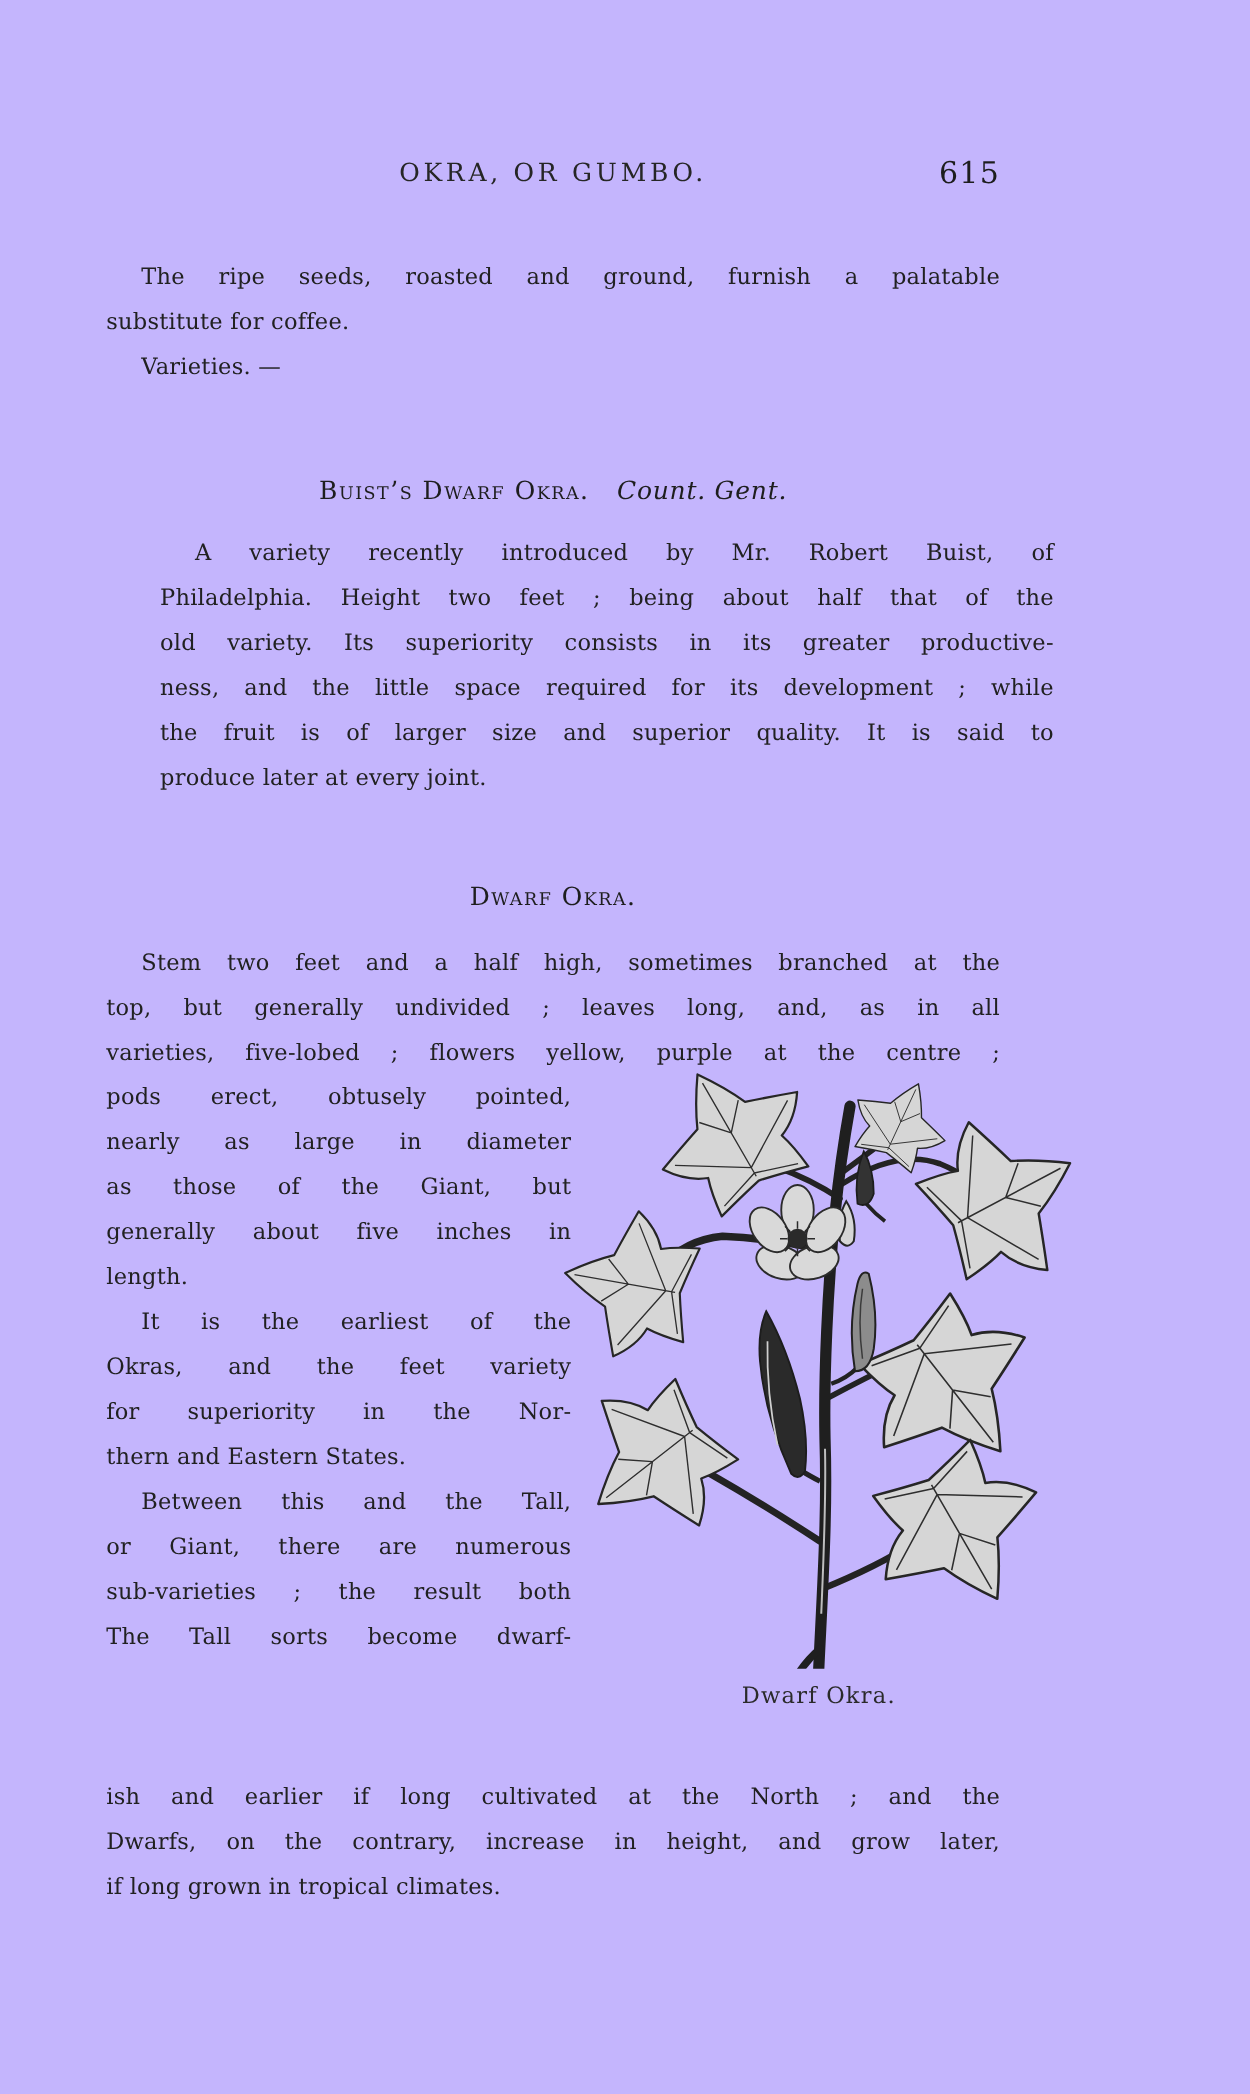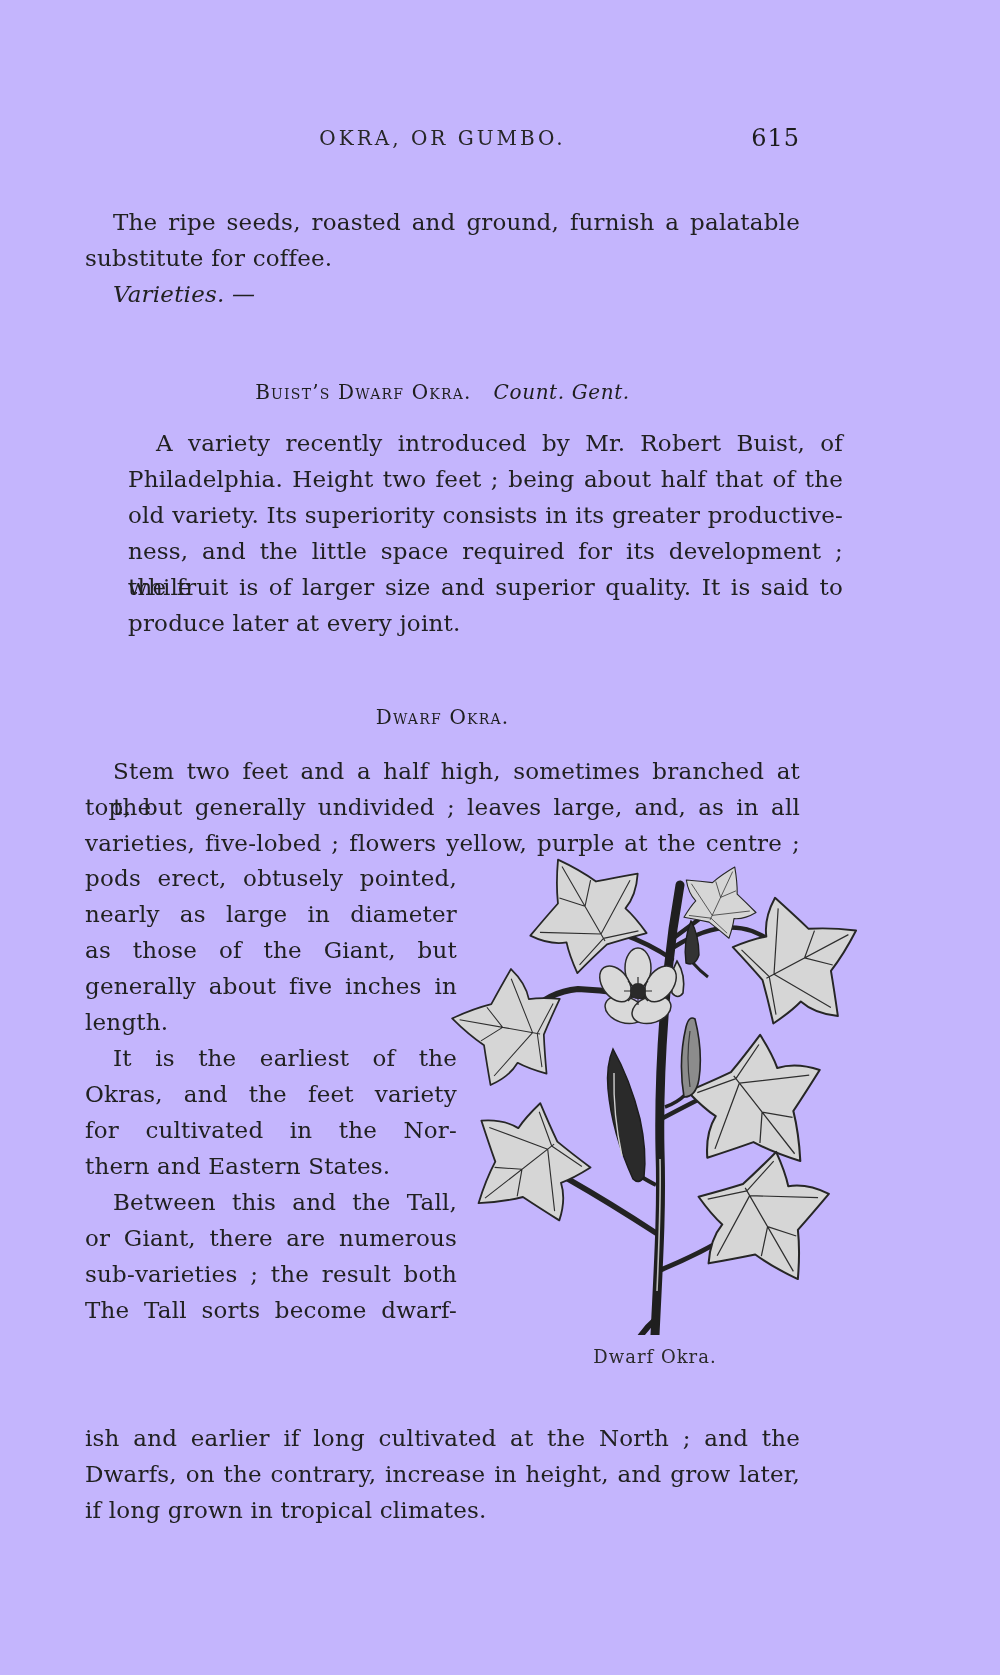--- a/index.html
+++ b/index.html
@@ -18,31 +18,31 @@
     font-size:20px;letter-spacing:3px;color:#262626;
   }
   .runhead .pagenum{
     position:absolute;right:0;top:-2px;
     font-size:24px;letter-spacing:1px;color:#1d1d1d;
   }
   
   .tblock{position:absolute;left:85px;width:715px;}
   .ln{
     height:36px;line-height:36px;
-    font-size:23px;letter-spacing:.2px;
+    font-size:18px;letter-spacing:.2px;
     white-space:nowrap;
     text-align:left;
   }
   .ln.j{
     white-space:normal;
     text-align:justify;
     text-align-last:justify;
   }
   .ln.ind{padding-left:28px;}
-  .italic{font-style:italic;}
+  .italic{}
   .heading{
     text-align:center;font-size:20px;line-height:32px;
     letter-spacing:1.2px;color:#1e1e1e;
   }
   .heading .sc{font-variant:small-caps;}
   .heading .ref{font-style:italic;font-variant:normal;letter-spacing:.6px;margin-left:22px;}
   
   .leftcol{position:absolute;left:85px;top:860px;width:372px;}
   
   .figure{position:absolute;left:450px;top:851px;width:460px;height:484px;}
@@ -79,33 +79,33 @@
     <div class="ln j">the fruit is of larger size and superior quality.  It is said to</div>
     <div class="ln">produce later at every joint.</div>
   </div>
 
   <div class="tblock heading" style="top:701px;">
     <span class="sc">Dwarf Okra.</span>
   </div>
 
   <div class="tblock" style="top:753px;">
     <div class="ln j ind">Stem two feet and a half high, sometimes branched at the</div>
-    <div class="ln j">top, but generally undivided ; leaves large, and, as in all</div>
+    <div class="ln j">top, but generally undivided ; leaves long, and, as in all</div>
     <div class="ln j">varieties, five-lobed ; flowers yellow, purple at the centre ;</div>
   </div>
 
   <div class="leftcol">
     <div class="ln j">pods erect, obtusely pointed,</div>
     <div class="ln j">nearly as large in diameter</div>
     <div class="ln j">as those of the Giant, but</div>
     <div class="ln j">generally about five inches in</div>
     <div class="ln">length.</div>
     <div class="ln j ind">It is the earliest of the</div>
     <div class="ln j">Okras, and the feet variety</div>
-    <div class="ln j">for cultivated in the Nor-</div>
+    <div class="ln j">for superiority in the Nor-</div>
     <div class="ln">thern and Eastern States.</div>
     <div class="ln j ind">Between this and the Tall,</div>
     <div class="ln j">or Giant, there are numerous</div>
     <div class="ln j">sub-varieties ; the result both</div>
     <div class="ln j">The Tall sorts become dwarf-</div>
   </div>
 
   <div class="figure">
     <svg width="460" height="484" viewBox="0 0 460 484" fill="none" xmlns="http://www.w3.org/2000/svg">
       <defs>

